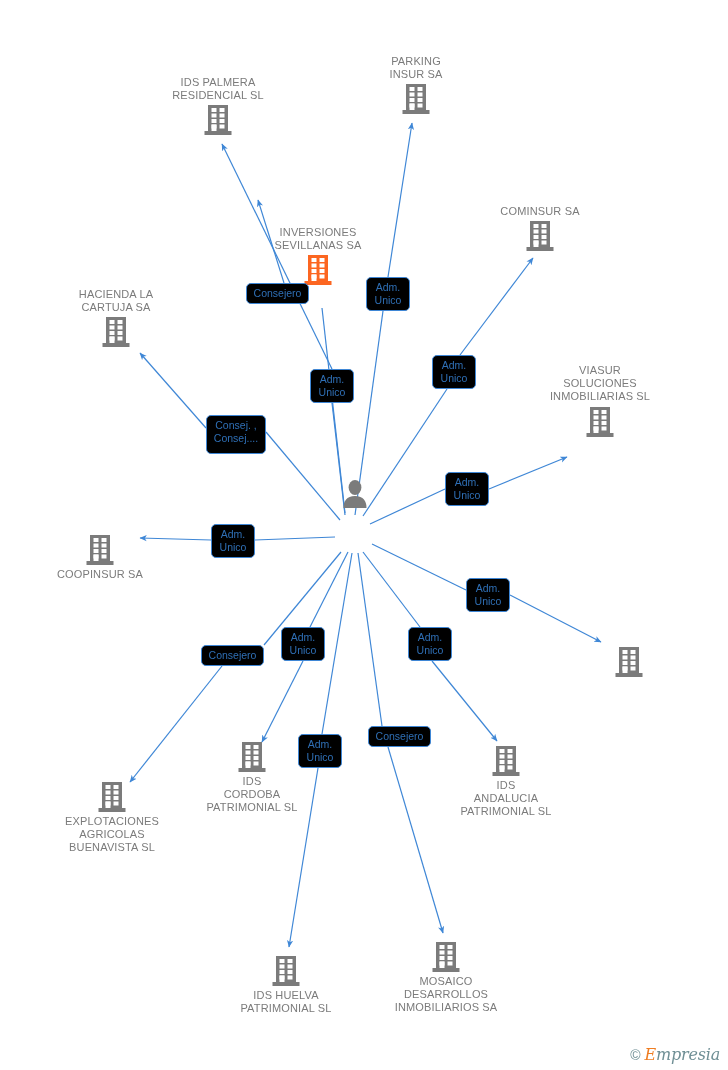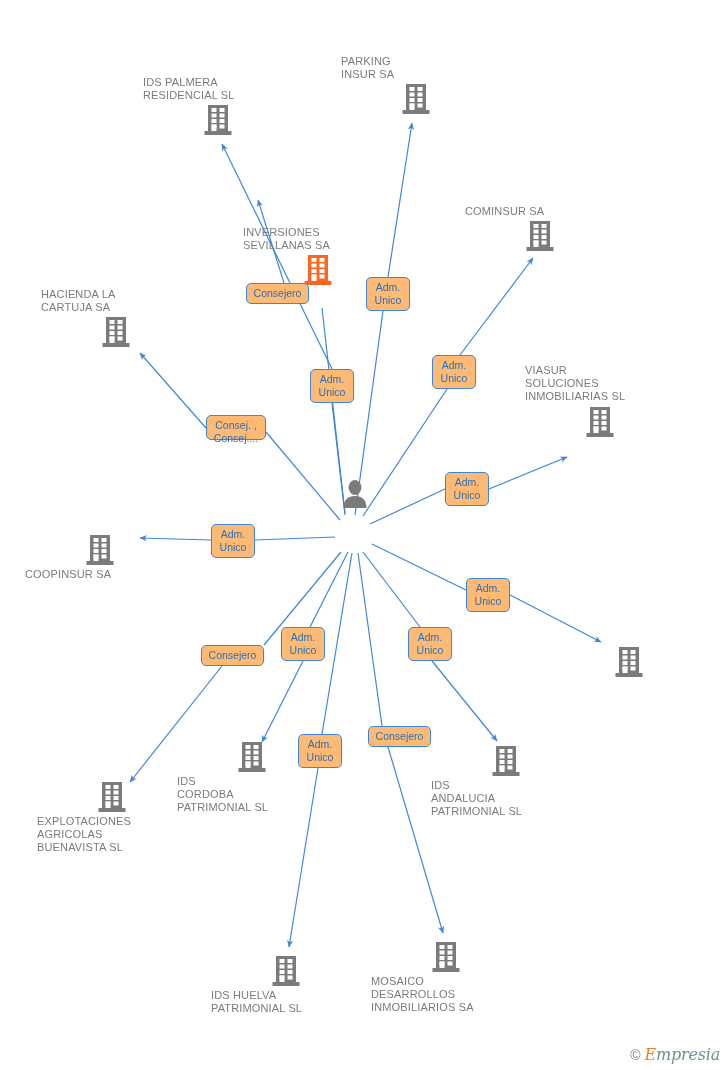--- a/index.html
+++ b/index.html
@@ -26,20 +26,21 @@
     width: 728px;
     height: 1070px;
     pointer-events: none;
   }
 
   
   .node {
     position: absolute;
     width: 150px;
     margin-left: -75px;
+    text-align: center;
   }
   .node .caption {
     color: #7b7b7b;
     font-size: 11px;
     line-height: 13.2px;
     letter-spacing: 0.15px;
     white-space: pre-line;
   }
   .node.above .caption { margin-bottom: 2px; }
   .node.below .caption { margin-top: 2px; }
@@ -51,21 +52,21 @@
   .person {
     display: block;
     margin: 0 auto;
   }
 
   
   .rel {
     position: absolute;
     border: 1px solid #3f87d6;
     border-radius: 5px;
-    background: #fdba74;
+    background: #000000;
     color: #2f6fb5;
     font-size: 10.5px;
     line-height: 13px;
     text-align: center;
     padding: 3px 6px;
     white-space: pre-line;
     box-sizing: border-box;
     box-shadow: 0 0 0 0 rgba(0,0,0,0);
   }
 
@@ -365,21 +366,21 @@
     </div>
 
   <div id="rel-layer">
       <div class="rel" style="left: 246px; top: 283px; width: 63px; height: 21px;">Consejero</div>
       <div class="rel" style="left: 366px; top: 277px; width: 44px; height: 34px;">Adm.
 Unico</div>
       <div class="rel" style="left: 310px; top: 369px; width: 44px; height: 34px;">Adm.
 Unico</div>
       <div class="rel" style="left: 432px; top: 355px; width: 44px; height: 34px;">Adm.
 Unico</div>
-      <div class="rel" style="left: 206px; top: 415px; width: 60px; height: 25px;">Consej. ,
+      <div class="rel" style="left: 206px; top: 415px; width: 60px; height: 39px;">Consej. ,
 Consej....</div>
       <div class="rel" style="left: 445px; top: 472px; width: 44px; height: 34px;">Adm.
 Unico</div>
       <div class="rel" style="left: 211px; top: 524px; width: 44px; height: 34px;">Adm.
 Unico</div>
       <div class="rel" style="left: 466px; top: 578px; width: 44px; height: 34px;">Adm.
 Unico</div>
       <div class="rel" style="left: 281px; top: 627px; width: 44px; height: 34px;">Adm.
 Unico</div>
       <div class="rel" style="left: 408px; top: 627px; width: 44px; height: 34px;">Adm.

